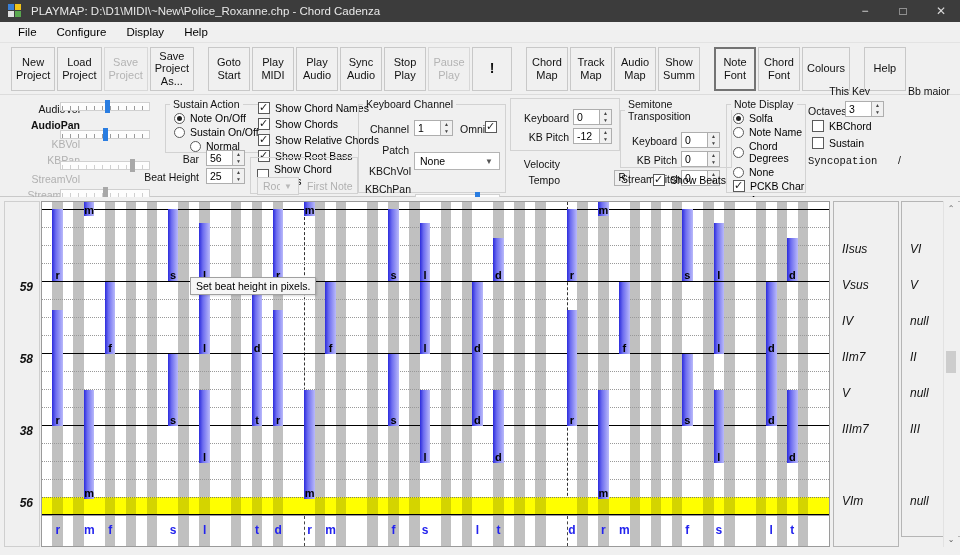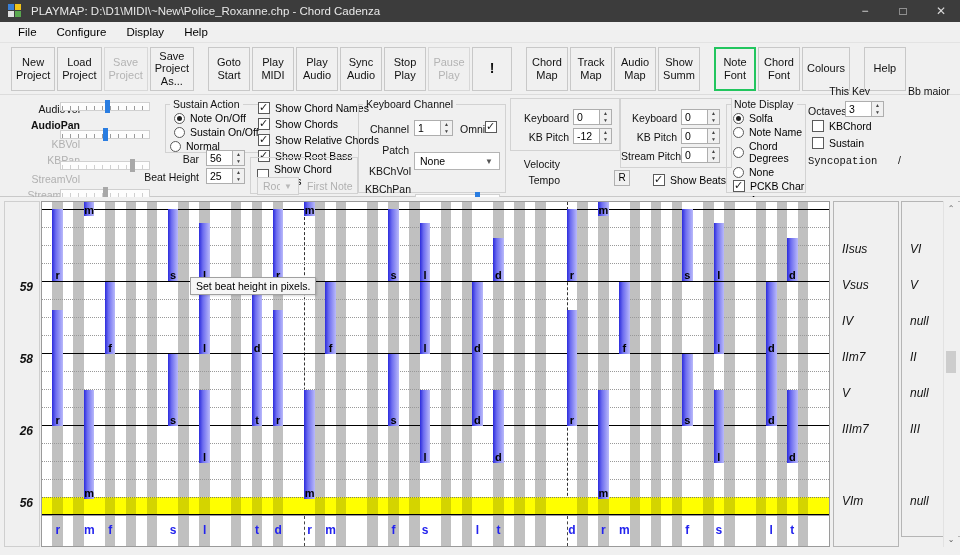--- a/index.html
+++ b/index.html
@@ -48,21 +48,21 @@
   }
   .tgroup { display:flex; align-items:center; padding:0 6px; }
   .tbtn {
     min-width:42px; height:44px; margin:0 1px;
     background:#f0f0f0; border:1px solid #c8c8c8;
     display:flex; align-items:center; justify-content:center;
     text-align:center; line-height:1.15; font-size:11px; padding:2px 4px;
     white-space:pre-line; color:#111;
   }
   .tbtn.disabled { color:#b4b4b4; border-color:#d8d8d8; }
-  .tbtn.sel { border:2px solid #22c55e; }
+  .tbtn.sel { border:2px solid #737373; }
   .tbtn.bang { font-weight:bold; font-size:14px; min-width:40px; }
   .tbtn.wide { min-width:46px; }
   #keyinfo {
     position:absolute; right:10px; top:42px;
     display:grid; grid-template-columns:auto auto; gap:1px 14px;
     font-size:10.5px; color:#111;
   }
 
   
   #controls {
@@ -341,21 +341,21 @@
   <fieldset class="grp" style="left:165px; top:3px; width:105px; height:55px;">
     <legend>Sustain Action</legend>
     <div class="radio" style="margin-left:8px;">
       <span class="rdo on"></span>
       <span>Note On/Off</span>
     </div>
     <div class="radio" style="margin-left:8px;">
       <span class="rdo"></span>
       <span>Sustain On/Off</span>
     </div>
-    <div class="radio" style="margin-left:4px;">
+    <div class="radio" style="margin-left:24px;">
       <span class="rdo"></span>
       <span>Normal</span>
     </div>
   </fieldset>
 
   <div class="abs lbl" style="left:165px; top:58px; width:34px; text-align:right;">Bar</div>
   <div class="abs spin" style="left:206px; top:55px;">
     <div class="val">56</div>
     <div class="arrows">
         <span>▲</span>
@@ -464,20 +464,21 @@
   <div class="abs lbl" style="left:505px; top:79px; width:55px; text-align:right;">Tempo</div>
   <div class="abs slider" style="left:565px; top:77px; width:75px;">
     <div class="track"></div>
       <div class="ticks"></div>
       <div class="thumb" style="left:30px;"></div>
   </div>
   <div class="abs smbtn" style="left:614px; top:75px;">R</div>
 
   
   <fieldset class="grp" style="left:620px; top:3px; width:112px; height:70px;">
+    <legend>Semitone Transposition</legend>
     <div class="abs lbl" style="left:0px; top:13px; width:56px; text-align:right;">Keyboard</div>
     <div class="abs spin" style="left:60px; top:10px;">
       <div class="val">0</div>
       <div class="arrows">
           <span>▲</span>
           <span>▼</span>
         </div>
     </div>
     <div class="abs lbl" style="left:0px; top:32px; width:56px; text-align:right;">KB Pitch</div>
     <div class="abs spin" style="left:60px; top:29px;">
@@ -560,21 +561,21 @@
 
   </div>
 
   <div id="tooltip">Set beat height in pixels.</div>
 </div>
 
 <div id="main">
   <div id="barcol">
       <div class="barlbl" style="top: 78px;">59</div>
       <div class="barlbl" style="top: 150px;">58</div>
-      <div class="barlbl" style="top: 222px;">26</div>
+      <div class="barlbl" style="top: 222px;">38</div>
       <div class="barlbl" style="top: 294px;">56</div>
     </div>
   <div id="roll">
       <div class="keybg" style="left: 0px; width: 10.4933px;"></div>
       <div class="keybg black" style="left: 10.4933px; width: 10.4933px;"></div>
       <div class="keybg" style="left: 20.9867px; width: 10.4933px;"></div>
       <div class="keybg black" style="left: 31.48px; width: 10.4933px;"></div>
       <div class="keybg" style="left: 41.9733px; width: 10.4933px;"></div>
       <div class="keybg" style="left: 52.4667px; width: 10.4933px;"></div>
       <div class="keybg black" style="left: 62.96px; width: 10.4933px;"></div>

